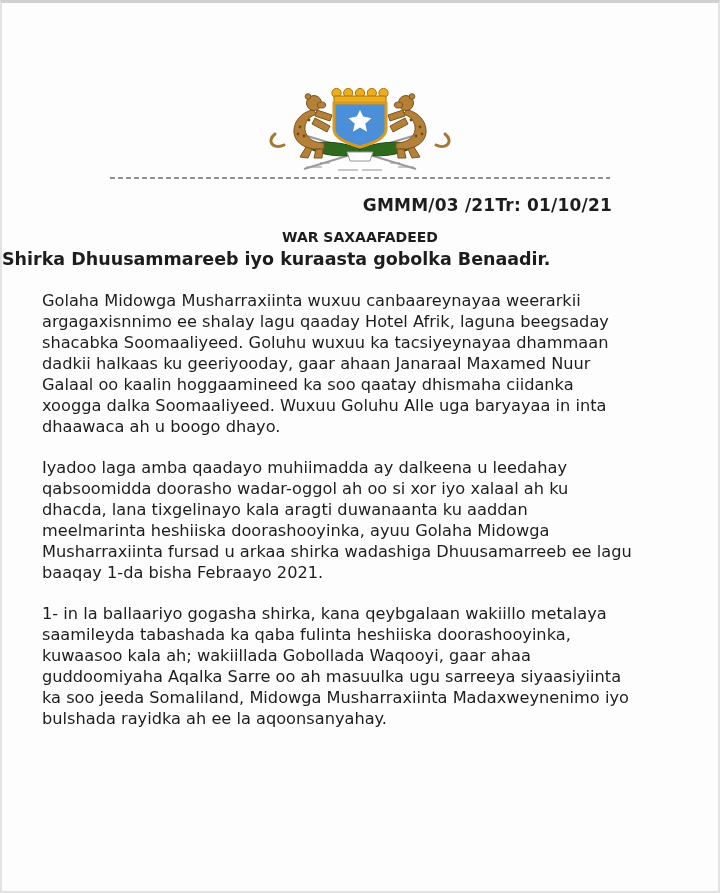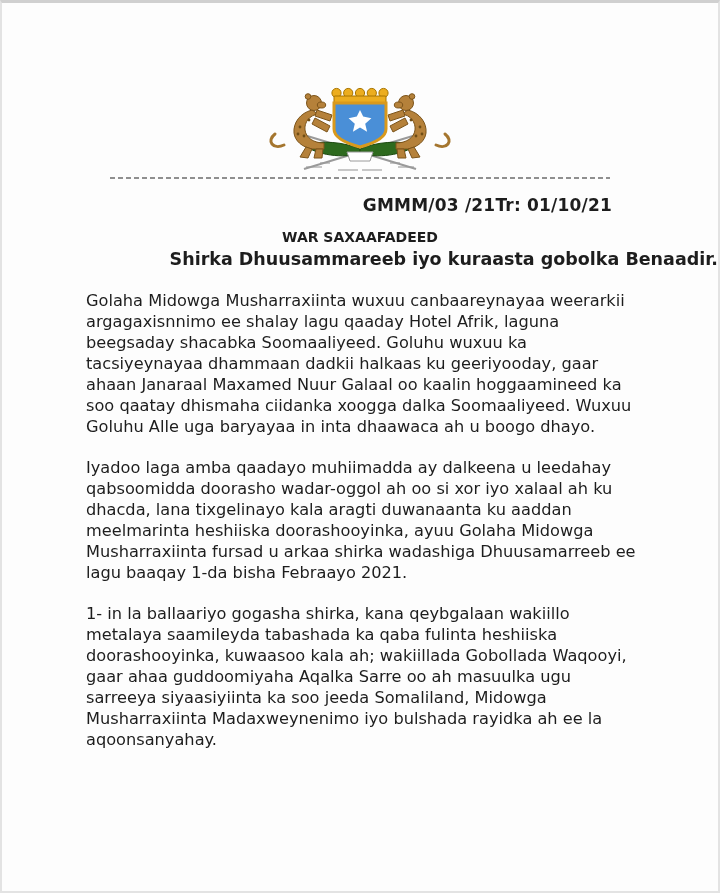--- a/index.html
+++ b/index.html
@@ -36,26 +36,26 @@
     letter-spacing: 0.2px;
   }
   .title {
     margin: 14px 0 0;
     text-align: center;
     font-size: 14px;
     font-weight: bold;
   }
   .subtitle {
     margin: 4px 0 12px;
-    text-align: right;
+    text-align: left;
     font-size: 17.5px;
     font-weight: bold;
   }
   .content {
-    margin: 21px 82px 0 84px;
+    margin: 21px 82px 0 40px;
     font-size: 16.2px;
     line-height: 21px;
     text-align: left;
   }
   .content p { margin: 0 0 20px 0; }
 </style>
 </head>
 <body>
 
 <div class="page">

